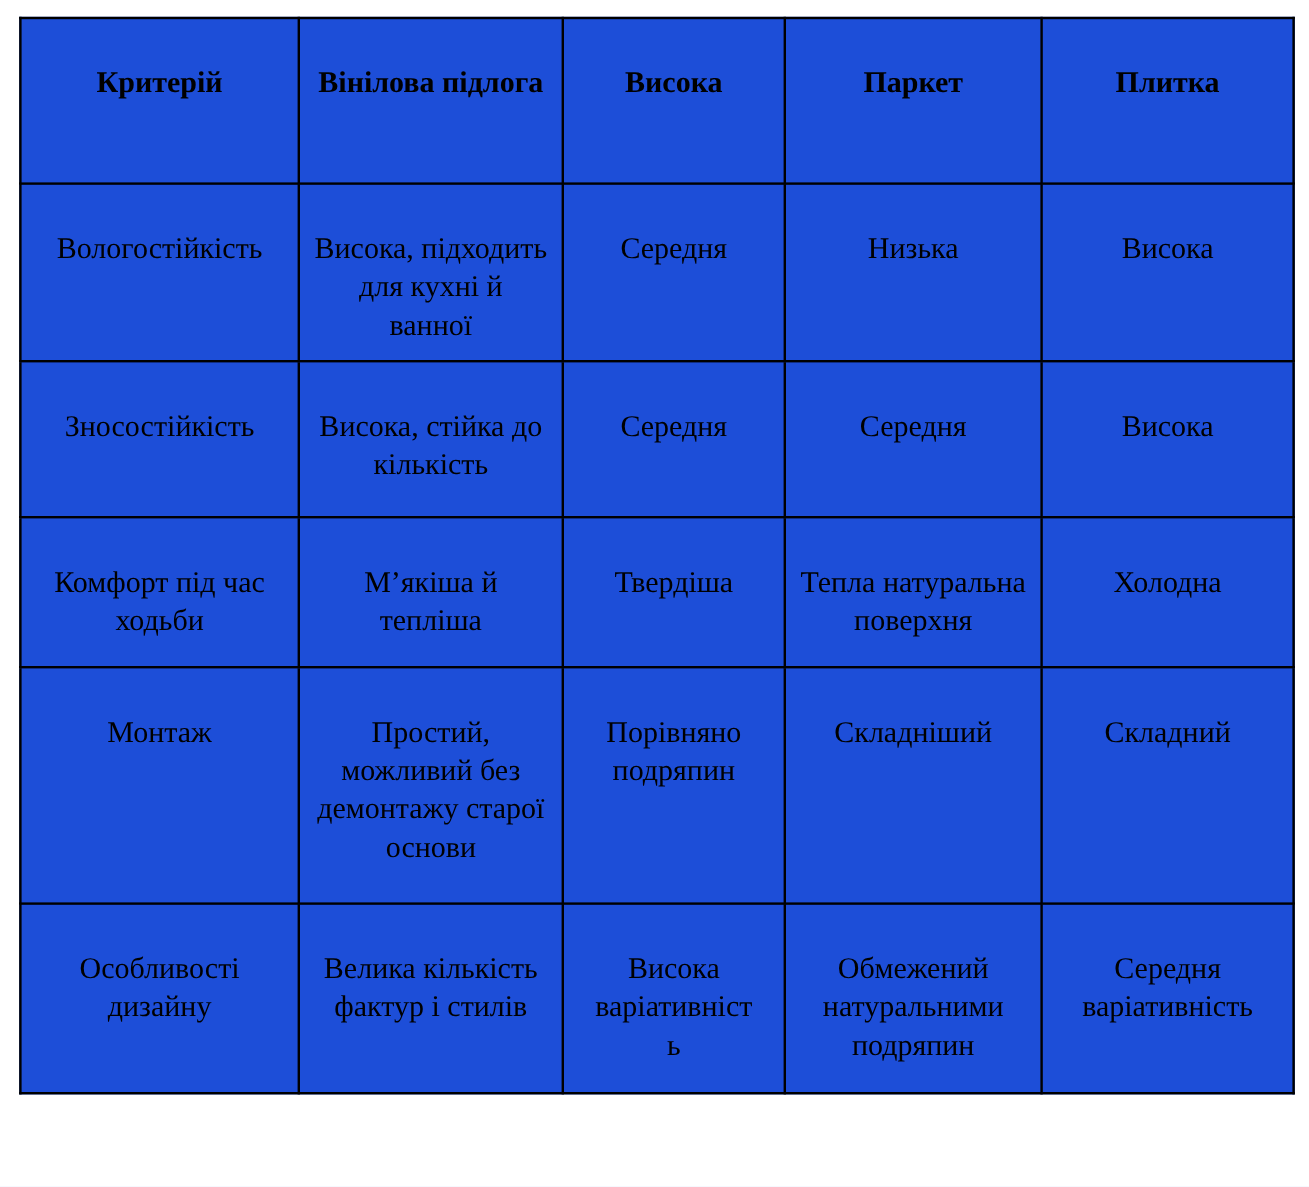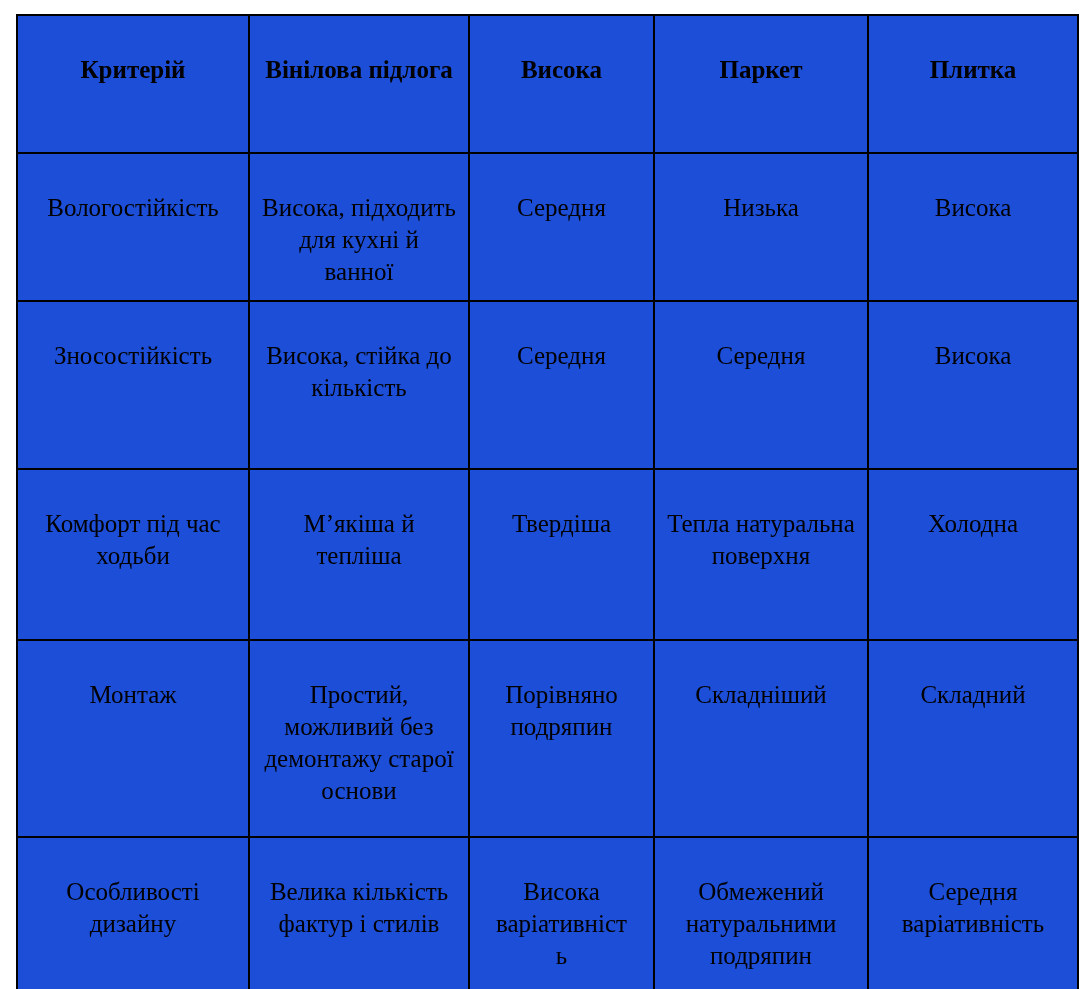--- a/index.html
+++ b/index.html
@@ -52,22 +52,22 @@
     height: 138px;
     box-sizing: border-box;
   }
 
   table.comparison-table td {
     font-weight: normal;
     font-size: 25px;
   }
 
   tr.row-moisture   td { height: 141px; box-sizing: border-box; }
-  tr.row-wear       td { height: 168px; box-sizing: border-box; }
-  tr.row-comfort    td { height: 171px; box-sizing: border-box; }
+  tr.row-wear       td { height: 130px; box-sizing: border-box; }
+  tr.row-comfort    td { height: 125px; box-sizing: border-box; }
   tr.row-install    td { height: 197px; box-sizing: border-box; border-radius: 25px; }
   tr.row-design     td { height: 158px; box-sizing: border-box; margin-left: 41px; }
 
   .cell-text { display: block; }
 </style>
 </head>
 <body>
 
 <div id="comparison-table-wrap">
   <table class="comparison-table">

